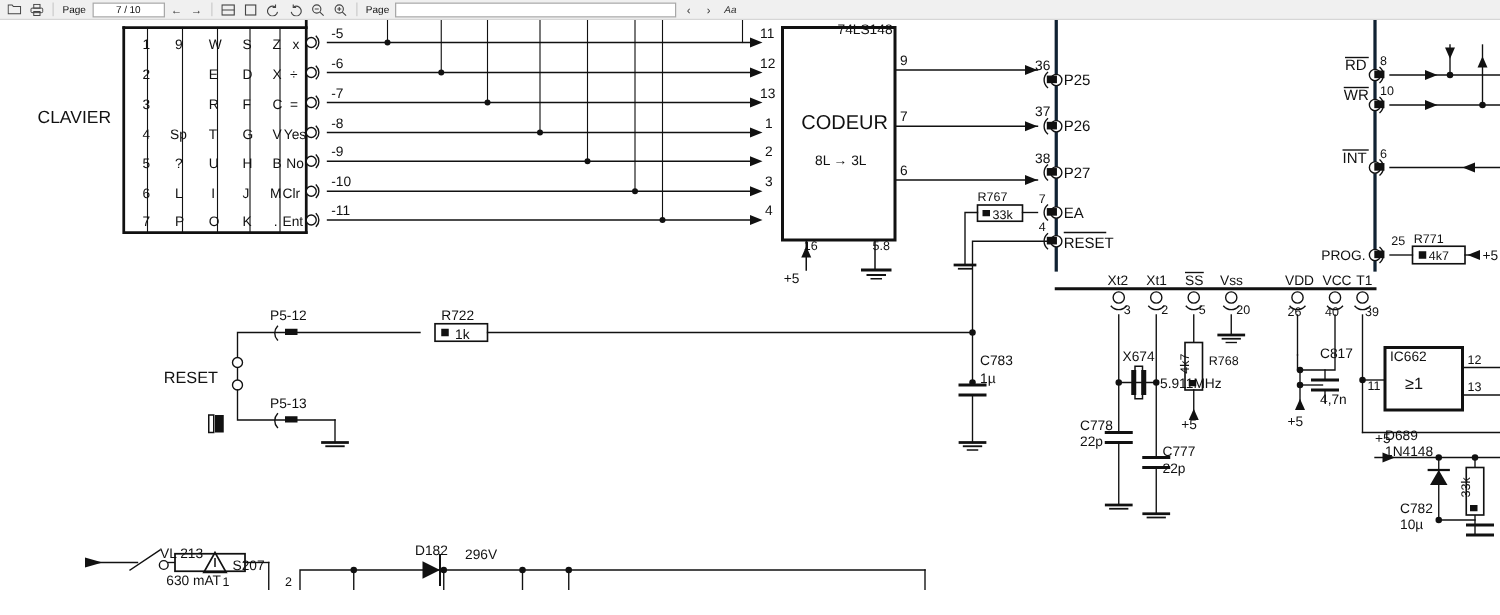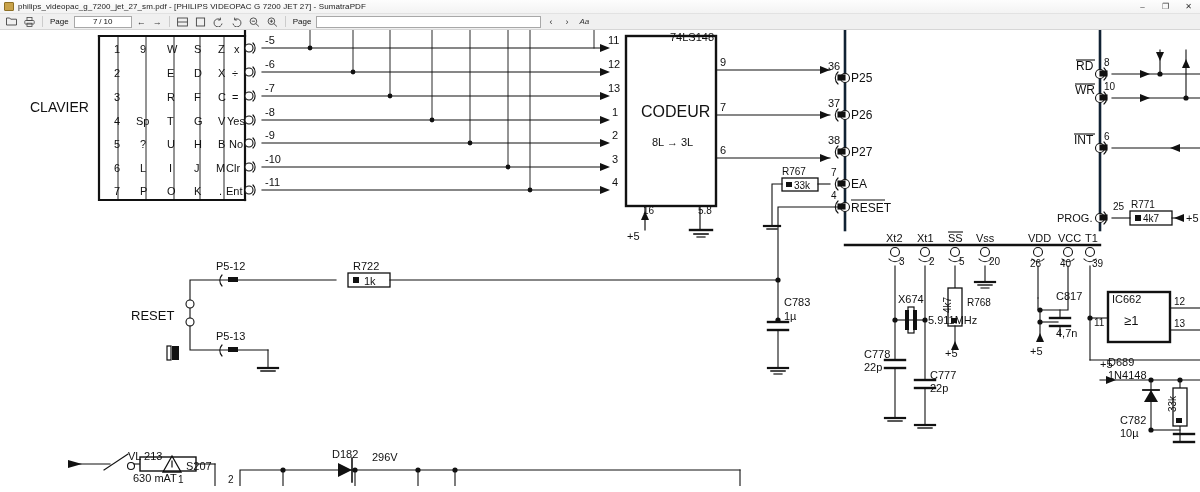--- a/index.html
+++ b/index.html
@@ -125,29 +125,20 @@
     background: #ffffff;
   }
   svg.schematic { display: block; }
   .lbl { font-family: "Liberation Sans", sans-serif; fill: #111; }
 </style>
 </head>
 <body>
 
 <div id="app">
 
-  <div class="titlebar">
-    <div class="app-icon"></div>
-    <div class="title-text">philips_videopac_g_7200_jet_27_sm.pdf - [PHILIPS VIDEOPAC G 7200 JET 27] - SumatraPDF</div>
-    <div class="win-buttons">
-      <div class="win-btn">–</div>
-      <div class="win-btn">❐</div>
-      <div class="win-btn close">✕</div>
-    </div>
-  </div>
 
 
   <div class="toolbar">
     <div class="tb-btn">
       <svg width="11" height="9" viewBox="0 0 11 9">
           <path d="M0.5 8V1h3.2l1 1.2H10.5V8z" fill="none" stroke="#444" stroke-width="0.9"></path>
         </svg>
     </div>
     <div class="tb-btn">
       <svg width="11" height="10" viewBox="0 0 11 10">

